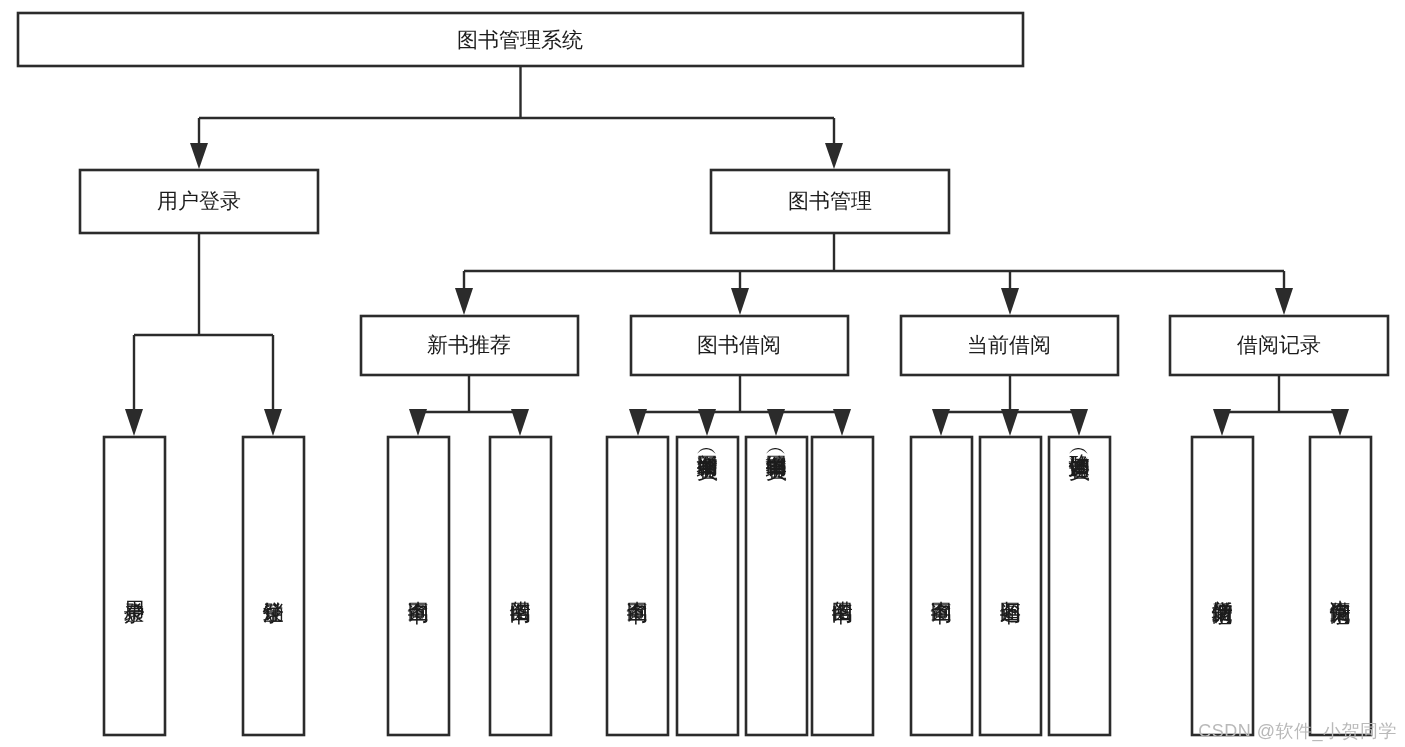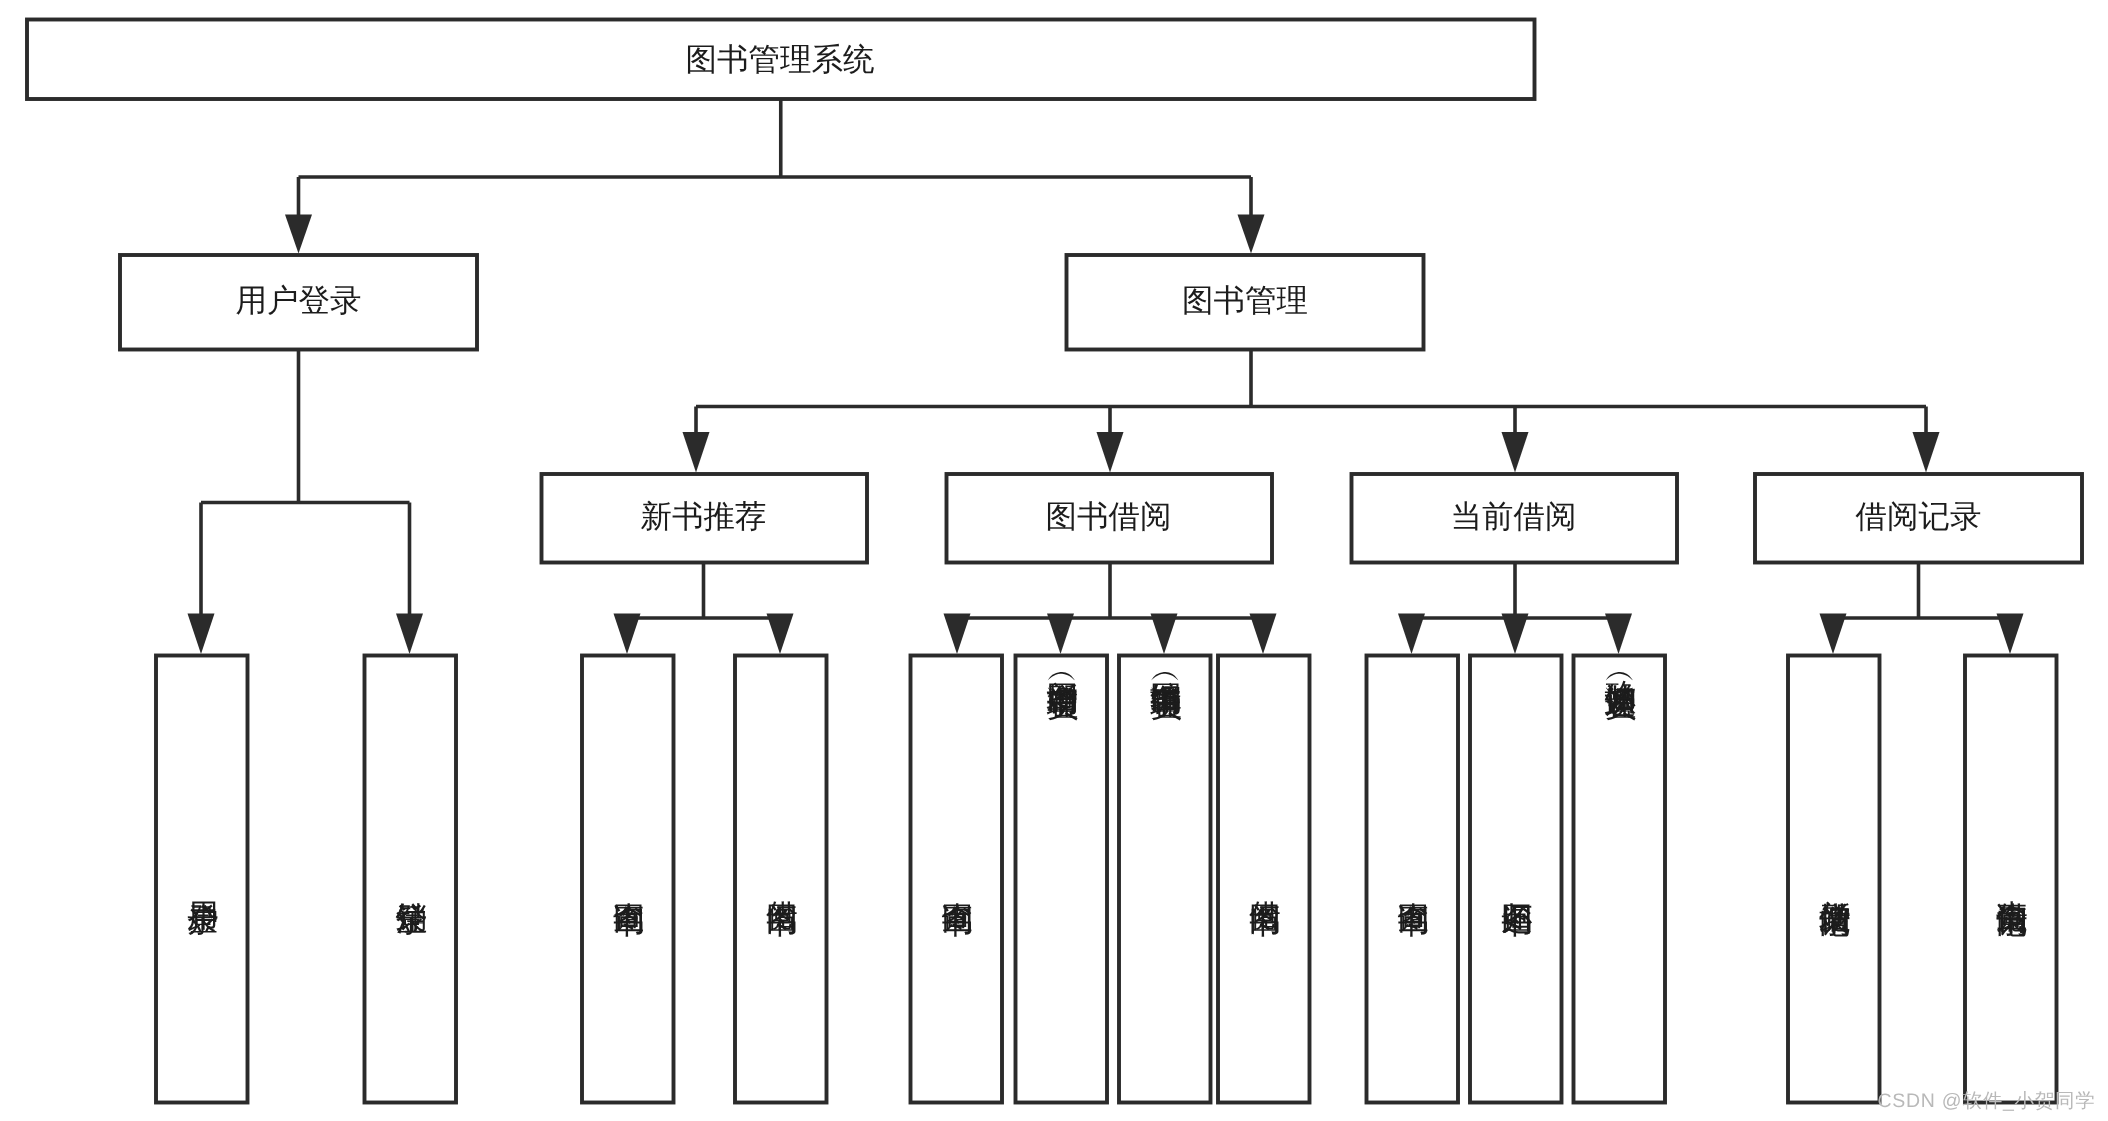--- a/index.html
+++ b/index.html
@@ -65,21 +65,21 @@
     color: #1c1c1c;
     letter-spacing: 1px;
     white-space: nowrap;
     text-align: center;
   }
   .watermark {
     position: absolute;
     right: 8px;
     bottom: 4px;
     font-family: "Liberation Sans", "DejaVu Sans", sans-serif;
-    font-size: 13px;
+    font-size: 18px;
     color: #b9b9b9;
     letter-spacing: 0.5px;
     white-space: nowrap;
     margin-top: 46px;
   }
 </style>
 </head>
 <body>
 
 <div id="diagram-root">

